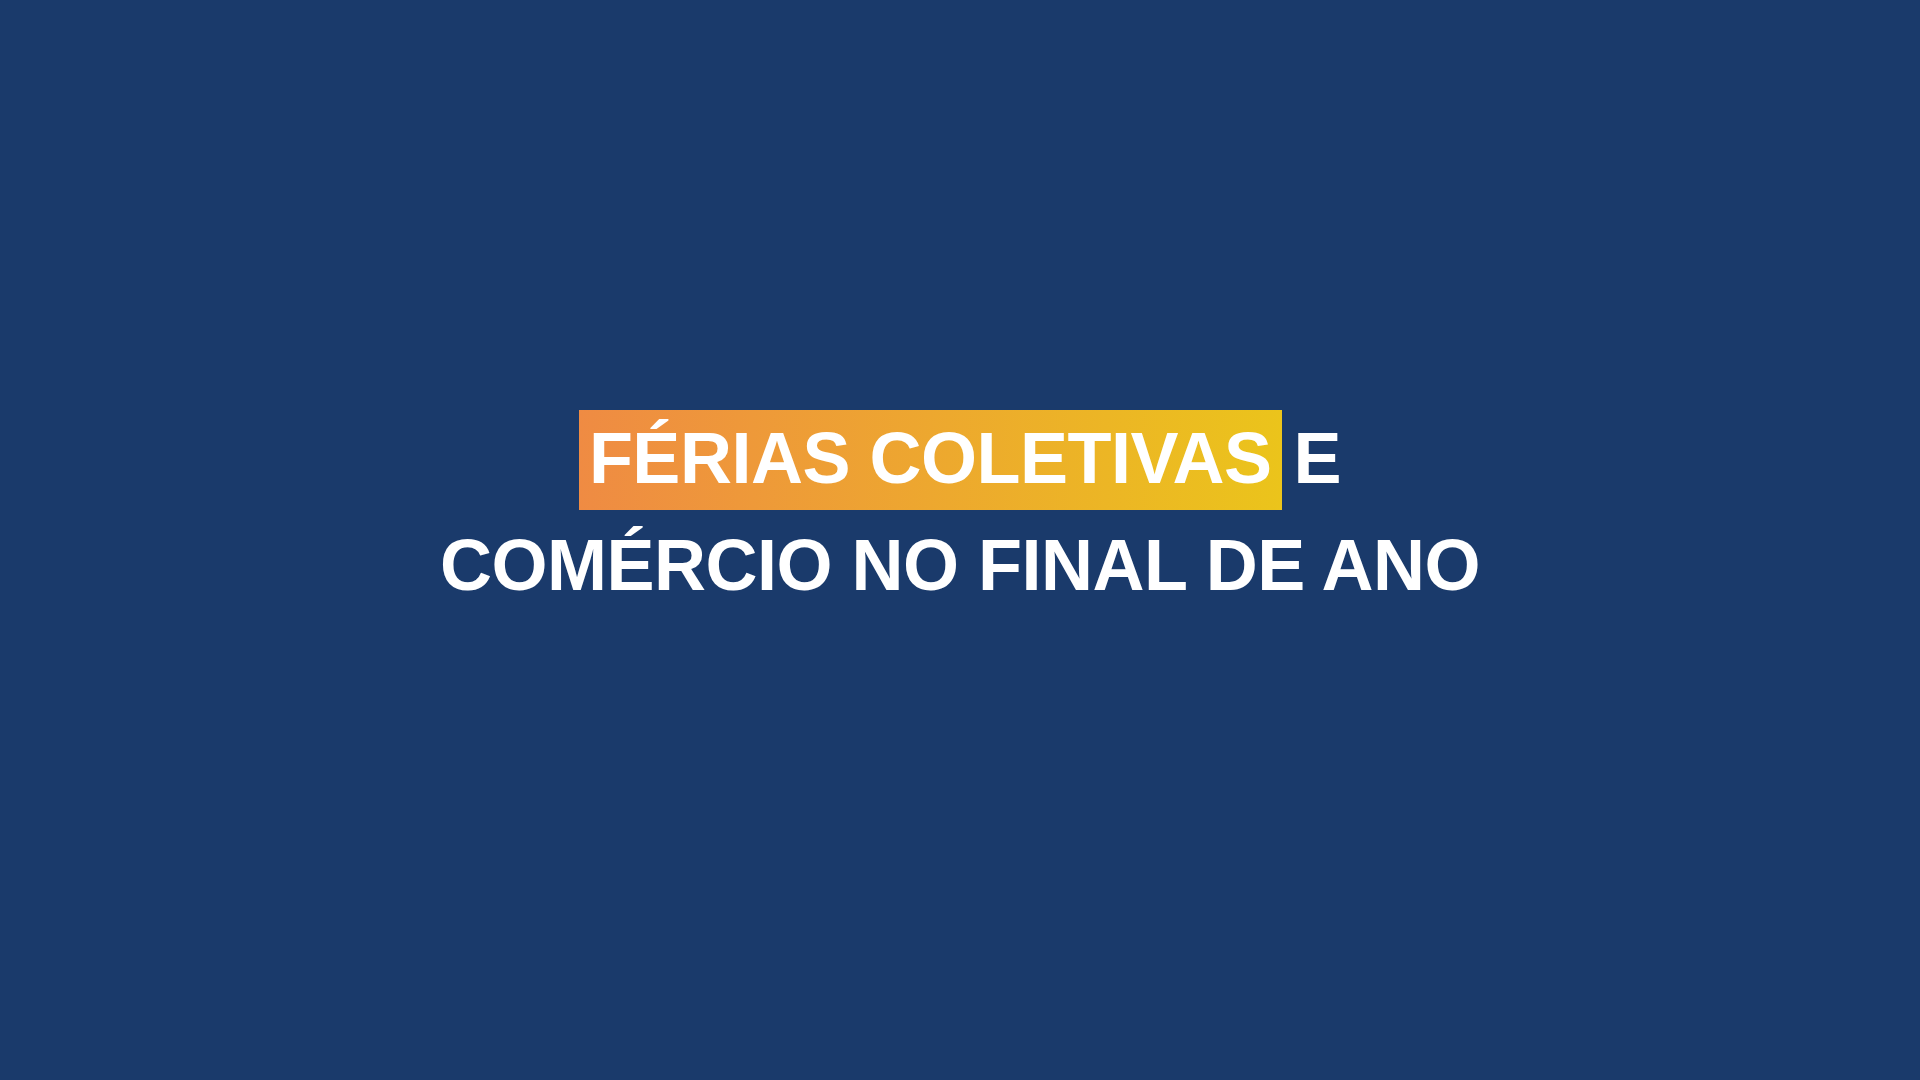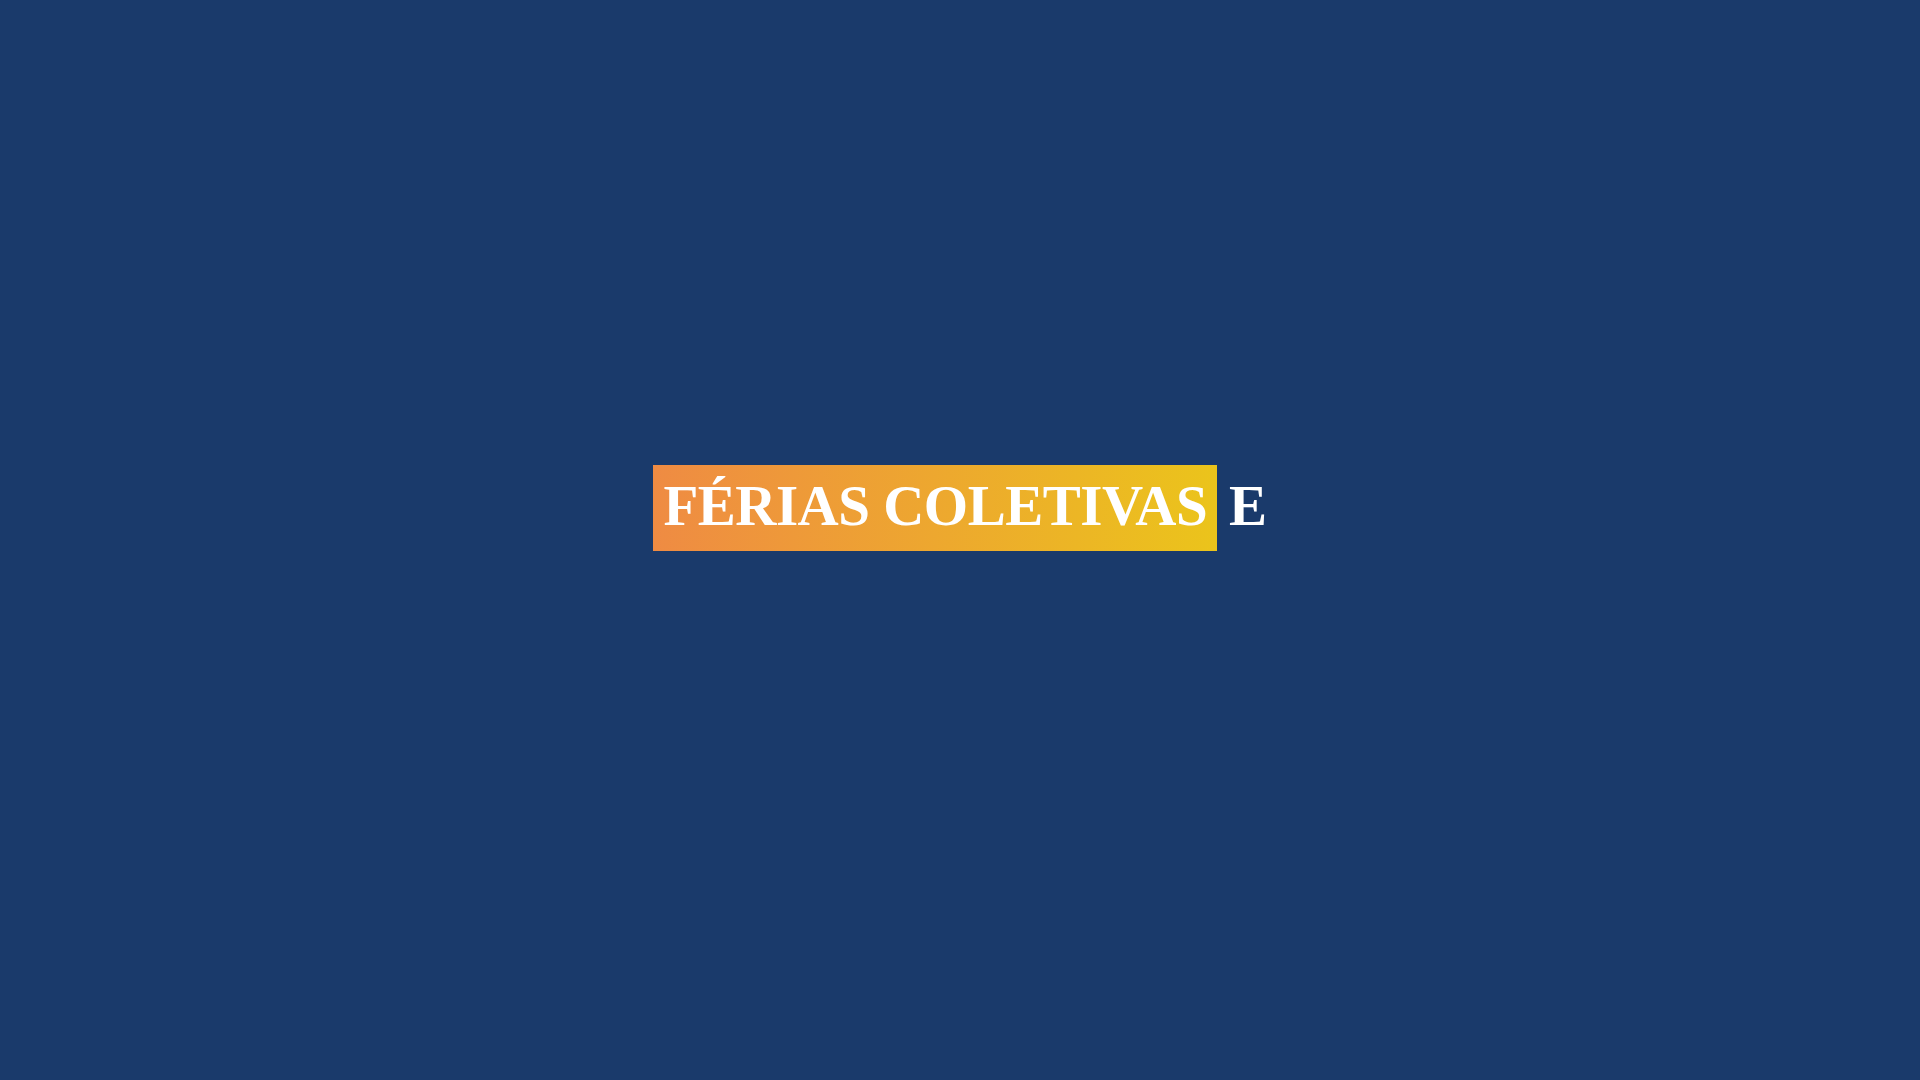--- a/index.html
+++ b/index.html
@@ -28,23 +28,23 @@
 
   #headline-block {
     width: 1460px;
     text-align: center;
     
     margin-top: -64px;
   }
 
   .headline-line {
     display: block;
-    font-family: Liberation Serif, serif;
+    font-family: Liberation Sans, sans-serif;
     font-weight: 700;
-    font-size: 57px;
+    font-size: 72px;
     line-height: 1.14;
     letter-spacing: -0.5px;
     color: #ffffff;
     text-transform: uppercase;
     white-space: nowrap;
     margin: 0;
     padding: 0;
   }
 
   
@@ -81,16 +81,17 @@
 </head>
 <body>
 
 <div id="banner-root" style="background-color: rgb(26, 58, 107);">
 
   <div id="headline-block">
 
     <h1 class="headline-line" id="headline-line-1" style="color: rgb(255, 255, 255);"><span class="highlight-run" style="background-image: linear-gradient(90deg, rgb(239, 139, 67) 0%, rgb(235, 196, 27) 100%);">FÉRIAS COLETIVAS</span><span class="trailing-run">E</span></h1>
 
 
+    <div class="headline-line" id="headline-line-3" style="color: rgb(255, 255, 255);">COMÉRCIO NO FINAL DE ANO</div>
 
   </div>
 
 </div>
 
 </body></html>

